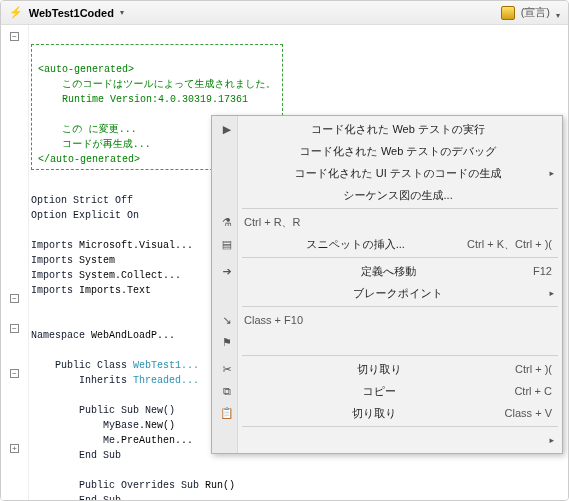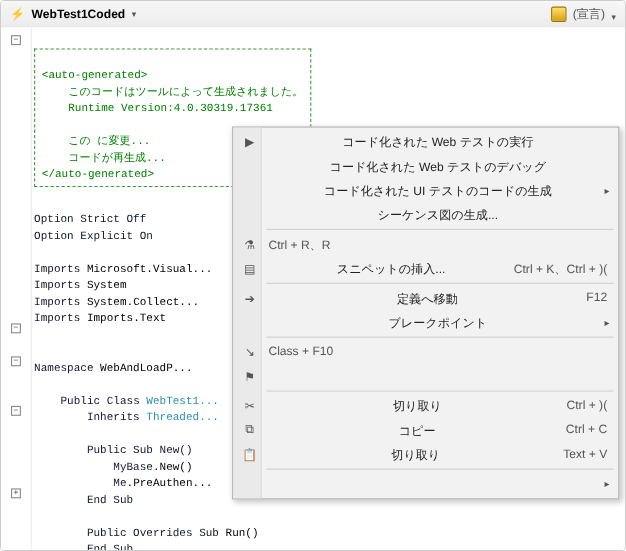--- a/index.html
+++ b/index.html
@@ -241,21 +241,21 @@
           <span class="shortcut">Ctrl + )(</span>
         </div>
         <div class="menu-item">
           <span class="menu-icon">⧉</span>
           <span class="label">コピー</span>
           <span class="shortcut">Ctrl + C</span>
         </div>
         <div class="menu-item">
           <span class="menu-icon">📋</span>
           <span class="label">切り取り</span>
-          <span class="shortcut">Text + V</span>
+          <span class="shortcut">Class + V</span>
         </div>
         <div class="menu-sep"></div>
         <div class="menu-item">
           <span class="submenu-arrow">▸</span>
         </div>
       </div>
   </div>
 </div>
 
 </body></html>

